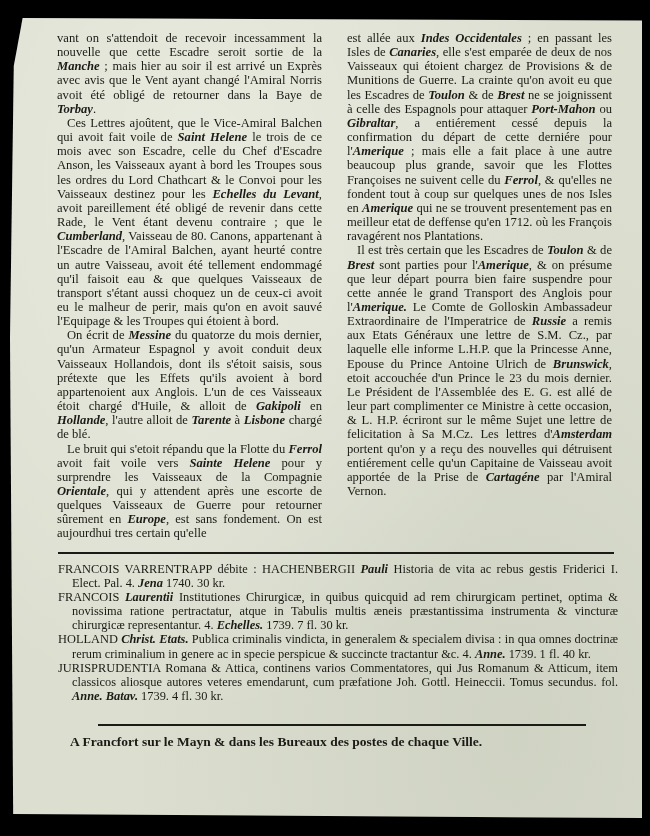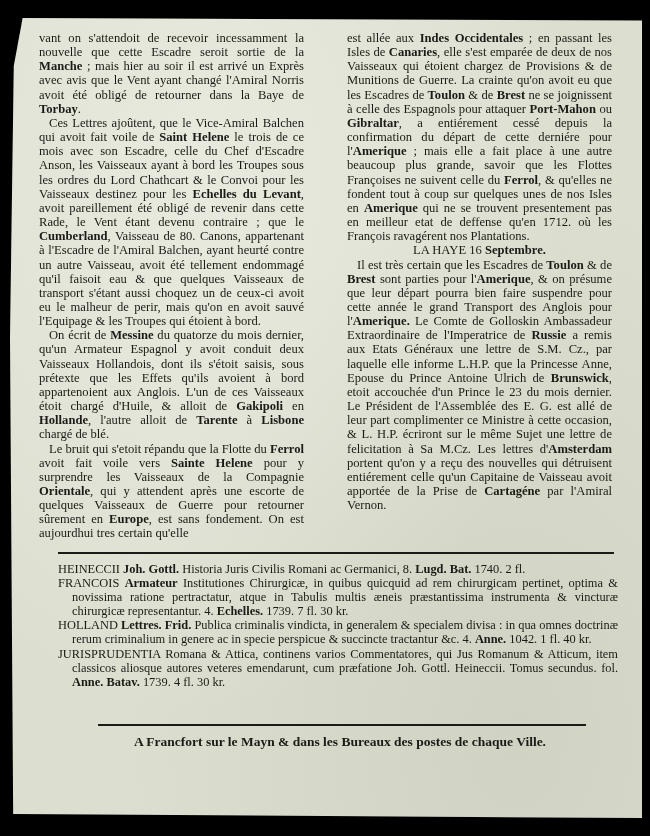--- a/index.html
+++ b/index.html
@@ -13,59 +13,58 @@
       background-image:
         radial-gradient(ellipse at 30% 20%, rgba(255,255,250,0.35), transparent 60%),
         radial-gradient(ellipse at 80% 90%, rgba(170,175,155,0.25), transparent 55%);
       clip-path: polygon(2% 0, 100% 0.3%, 100% 100%, 0.5% 99.5%, 0 40%, 0.6% 6%);
     }
     .col {
       position:absolute; top:31px; width:265px;
       font-family:"Liberation Serif",serif; font-size:12.6px; line-height:14.15px;
       color:#1c1a16; text-align:justify;
     }
-    .col.left { left:39px; }
+    .col.left { left:57px; }
     .col.right { left:347px; }
     .col p { margin:0; }
     .col p.indent { text-indent:10px; }
-    .it { font-weight:bold;margin-top:18px; }
+    .it { font-style:italic; font-weight:bold;margin-top:18px; }
     .dateline { text-align:center; margin:2px 0 0 0; }
     .rule { position:absolute; background:#1c1a16; height:1.5px; }
     .ads {
       position:absolute; left:58px; top:562px; width:560px;
       font-family:"Liberation Serif",serif; font-size:12.4px; line-height:14.1px; color:#1c1a16;
     }
     .ad { padding-left:14px; text-indent:-14px; text-align:justify; }
     .footer {
-      position:absolute; left:70px; top:734px; width:540px; text-align:center;
+      position:absolute; left:70px; top:734px; width:540px; text-align:left;
       font-family:"Liberation Serif",serif; font-size:13.5px; font-weight:bold; color:#1c1a16;
     }
   </style>
 </head>
 <body>
 
 <div class="paper"></div>
 
 <div class="col left">
   <p><span>vant on s'attendoit de recevoir incessamment la nouvelle que cette Escadre seroit sortie de la </span><span class="it">Manche</span><span> ; mais hier au soir il est arrivé un Exprès avec avis que le Vent ayant changé l'Amiral Norris avoit été obligé de retourner dans la Baye de </span><span class="it">Torbay</span><span>.</span></p>
   <p class="indent"><span>Ces Lettres ajoûtent, que le Vice-Amiral Balchen qui avoit fait voile de </span><span class="it">Saint Helene</span><span> le trois de ce mois avec son Escadre, celle du Chef d'Escadre Anson, les Vaisseaux ayant à bord les Troupes sous les ordres du Lord Chathcart &amp; le Convoi pour les Vaisseaux destinez pour les </span><span class="it">Echelles du Levant</span><span>, avoit pareillement été obligé de revenir dans cette Rade, le Vent étant devenu contraire ; que le </span><span class="it">Cumberland</span><span>, Vaisseau de 80. Canons, appartenant à l'Escadre de l'Amiral Balchen, ayant heurté contre un autre Vaisseau, avoit été tellement endommagé qu'il faisoit eau &amp; que quelques Vaisseaux de transport s'étant aussi choquez un de ceux-ci avoit eu le malheur de perir, mais qu'on en avoit sauvé l'Equipage &amp; les Troupes qui étoient à bord.</span></p>
   <p class="indent"><span>On écrit de </span><span class="it">Messine</span><span> du quatorze du mois dernier, qu'un Armateur Espagnol y avoit conduit deux Vaisseaux Hollandois, dont ils s'étoit saisis, sous prétexte que les Effets qu'ils avoient à bord appartenoient aux Anglois. L'un de ces Vaisseaux étoit chargé d'Huile, &amp; alloit de </span><span class="it">Gakipoli</span><span> en </span><span class="it">Hollande</span><span>, l'autre alloit de </span><span class="it">Tarente</span><span> à </span><span class="it">Lisbone</span><span> chargé de blé.</span></p>
   <p class="indent"><span>Le bruit qui s'etoit répandu que la Flotte du </span><span class="it">Ferrol</span><span> avoit fait voile vers </span><span class="it">Sainte Helene</span><span> pour y surprendre les Vaisseaux de la Compagnie </span><span class="it">Orientale</span><span>, qui y attendent après une escorte de quelques Vaisseaux de Guerre pour retourner sûrement en </span><span class="it">Europe</span><span>, est sans fondement. On est aujourdhui tres certain qu'elle</span></p>
 </div>
 
 <div class="col right">
   <p><span>est allée aux </span><span class="it">Indes Occidentales</span><span> ; en passant les Isles de </span><span class="it">Canaries</span><span>, elle s'est emparée de deux de nos Vaisseaux qui étoient chargez de Provisions &amp; de Munitions de Guerre. La crainte qu'on avoit eu que les Escadres de </span><span class="it">Toulon</span><span> &amp; de </span><span class="it">Brest</span><span> ne se joignissent à celle des Espagnols pour attaquer </span><span class="it">Port-Mahon</span><span> ou </span><span class="it">Gibraltar</span><span>, a entiérement cessé depuis la confirmation du départ de cette derniére pour l'</span><span class="it">Amerique</span><span> ; mais elle a fait place à une autre beaucoup plus grande, savoir que les Flottes Françoises ne suivent celle du </span><span class="it">Ferrol</span><span>, &amp; qu'elles ne fondent tout à coup sur quelques unes de nos Isles en </span><span class="it">Amerique</span><span> qui ne se trouvent presentement pas en meilleur etat de deffense qu'en 1712. où les François ravagérent nos Plantations.</span></p>
-  <p class="dateline"><span>LA HAYE 16 </span><span class="it">Septembre.</span></p>
   <p class="indent"><span>Il est très certain que les Escadres de </span><span class="it">Toulon</span><span> &amp; de </span><span class="it">Brest</span><span> sont parties pour l'</span><span class="it">Amerique</span><span>, &amp; on présume que leur départ pourra bien faire suspendre pour cette année le grand Transport des Anglois pour l'</span><span class="it">Amerique.</span><span> Le Comte de Golloskin Ambassadeur Extraordinaire de l'Imperatrice de </span><span class="it">Russie</span><span> a remis aux Etats Généraux une lettre de S.M. Cz., par laquelle elle informe L.H.P. que la Princesse Anne, Epouse du Prince Antoine Ulrich de </span><span class="it">Brunswick</span><span>, etoit accouchée d'un Prince le 23 du mois dernier. Le Président de l'Assemblée des E. G. est allé de leur part complimenter ce Ministre à cette occasion, &amp; L. H.P. écriront sur le même Sujet une lettre de felicitation à Sa M.Cz. Les lettres d'</span><span class="it">Amsterdam</span><span> portent qu'on y a reçu des nouvelles qui détruisent entiérement celle qu'un Capitaine de Vaisseau avoit apportée de la Prise de </span><span class="it">Cartagéne</span><span> par l'Amiral Vernon.</span></p>
 </div>
 
 <div class="rule" style="left:58px; top:552px; width:556px;"></div>
 
 <div class="ads">
-  <div class="ad"><span>HEINECCII </span><span class="it">Joh. Gottl.</span><span> Historia Juris Civilis Romani ac Germanici, 8. </span><span class="it">Lugd. Bat.</span><span> 1740. 2 fl.</span></div>
-  <div class="ad"><span>FRANCOIS </span><span class="it">Armateur</span><span> Institutiones Chirurgicæ, in quibus quicquid ad rem chirurgicam pertinet, optima &amp; novissima ratione pertractatur, atque in Tabulis multis æneis præstantissima instrumenta &amp; vincturæ chirurgicæ representantur. 4. </span><span class="it">Echelles.</span><span> 1739.   7 fl. 30 kr.</span></div>
-  <div class="ad"><span>HOLLAND </span><span class="it">Lettres. Frid.</span><span> Publica criminalis vindicta, in generalem &amp; specialem divisa : in qua omnes doctrinæ rerum criminalium in genere ac in specie perspicue &amp; succincte tractantur &amp;c. 4. </span><span class="it">Anne.</span><span> 1042.   1 fl. 40 kr.</span></div>
+  <div class="ad"><span>FRANCOIS VARRENTRAPP débite : HACHENBERGII </span><span class="it">Pauli</span><span> Historia de vita ac rebus gestis Friderici I. Elect. Pal. 4. </span><span class="it">Jena</span><span> 1740.   30 kr.</span></div>
+  <div class="ad"><span>FRANCOIS </span><span class="it">Laurentii</span><span> Institutiones Chirurgicæ, in quibus quicquid ad rem chirurgicam pertinet, optima &amp; novissima ratione pertractatur, atque in Tabulis multis æneis præstantissima instrumenta &amp; vincturæ chirurgicæ representantur. 4. </span><span class="it">Echelles.</span><span> 1739.   7 fl. 30 kr.</span></div>
+  <div class="ad"><span>HOLLAND </span><span class="it">Christ. Etats.</span><span> Publica criminalis vindicta, in generalem &amp; specialem divisa : in qua omnes doctrinæ rerum criminalium in genere ac in specie perspicue &amp; succincte tractantur &amp;c. 4. </span><span class="it">Anne.</span><span> 1739.   1 fl. 40 kr.</span></div>
   <div class="ad"><span>JURISPRUDENTIA Romana &amp; Attica, continens varios Commentatores, qui Jus Romanum &amp; Atticum, item classicos aliosque autores veteres emendarunt, cum præfatione Joh. Gottl. Heineccii.   Tomus secundus. fol. </span><span class="it"></span><span></span><span class="it">Anne. Batav.</span><span> 1739.   4 fl. 30 kr.</span></div>
 </div>
 
 <div class="rule" style="left:98px; top:724px; width:488px;"></div>
 
 <div class="footer">A Francfort sur le Mayn &amp; dans les Bureaux des postes de chaque Ville.</div>
 
 </body></html>

